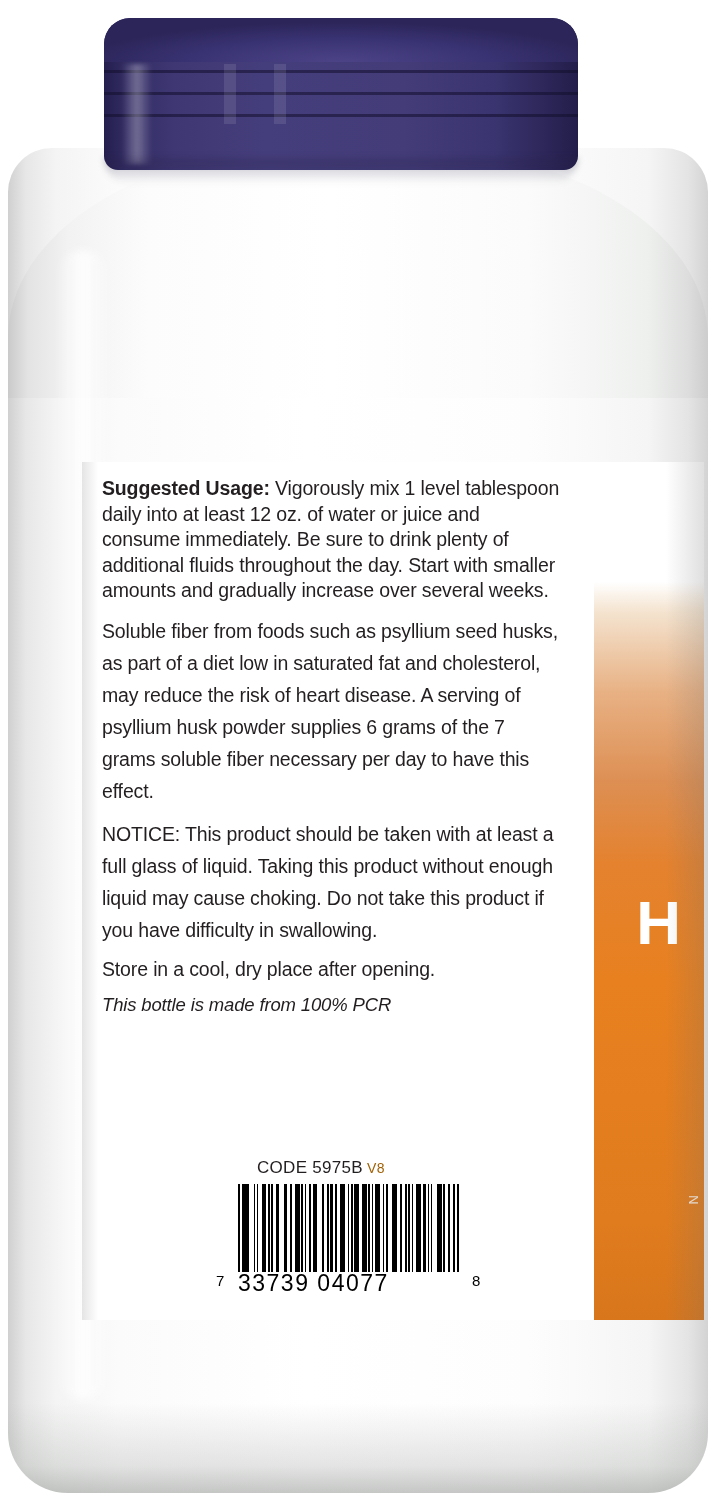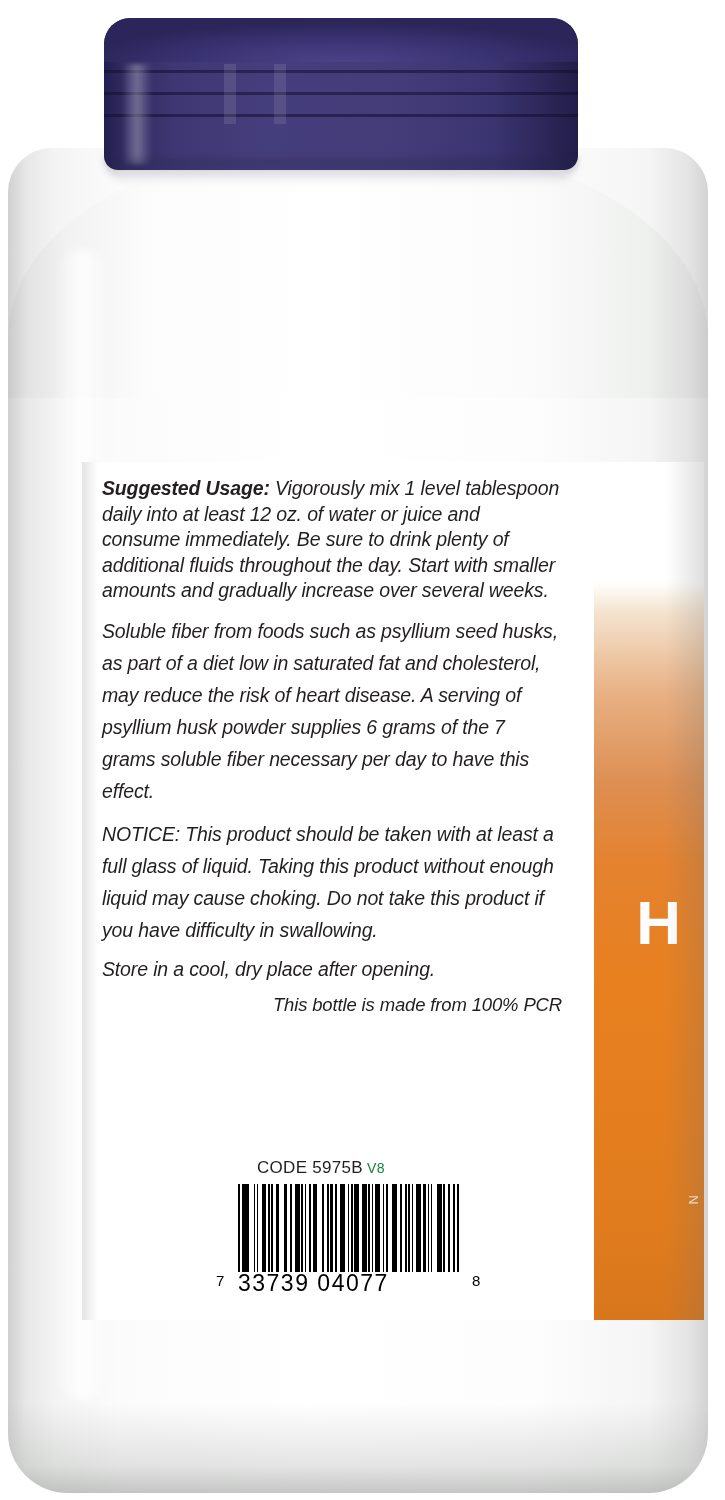--- a/index.html
+++ b/index.html
@@ -200,43 +200,42 @@
     left: 20px;
     top: 14px;
     width: 460px;
     color: #231f20;
   }
   .para {
     font-size: 19.5px;
     line-height: 25.5px;
     margin: 0 0 11px 0;
     letter-spacing: -0.15px;
-    font-style: italic;
   }
   .para b { font-weight: 700; }
   .para.tight { line-height: 32px; }
   .para.small {
     font-size: 18.5px;
     line-height: 24px;
   }
-  .para.italic { font-style: italic; text-align: right; }
+  .para.italic { font-style: italic; }
   .para.bold-all { font-weight: 700; }
 
   
   .code-line {
     position: absolute;
     left: 175px;
     top: 696px;
     font-size: 17px;
     color: #231f20;
     letter-spacing: .3px;
   }
   .code-line .v {
     font-size: 14px;
-    color: #15803d;
+    color: #a16207;
     margin-left: 4px;
   }
   .barcode-wrap {
     position: absolute;
     left: 128px;
     top: 722px;
     width: 290px;
     height: 120px;
   }
   .barcode {

